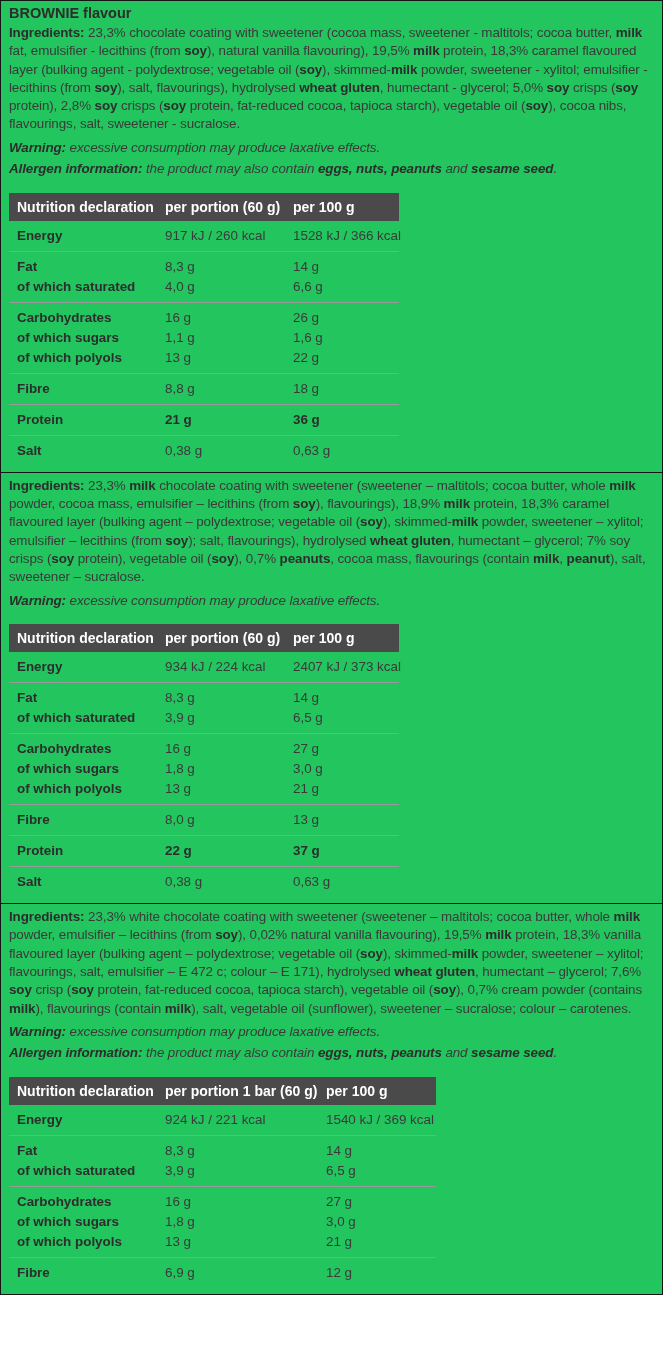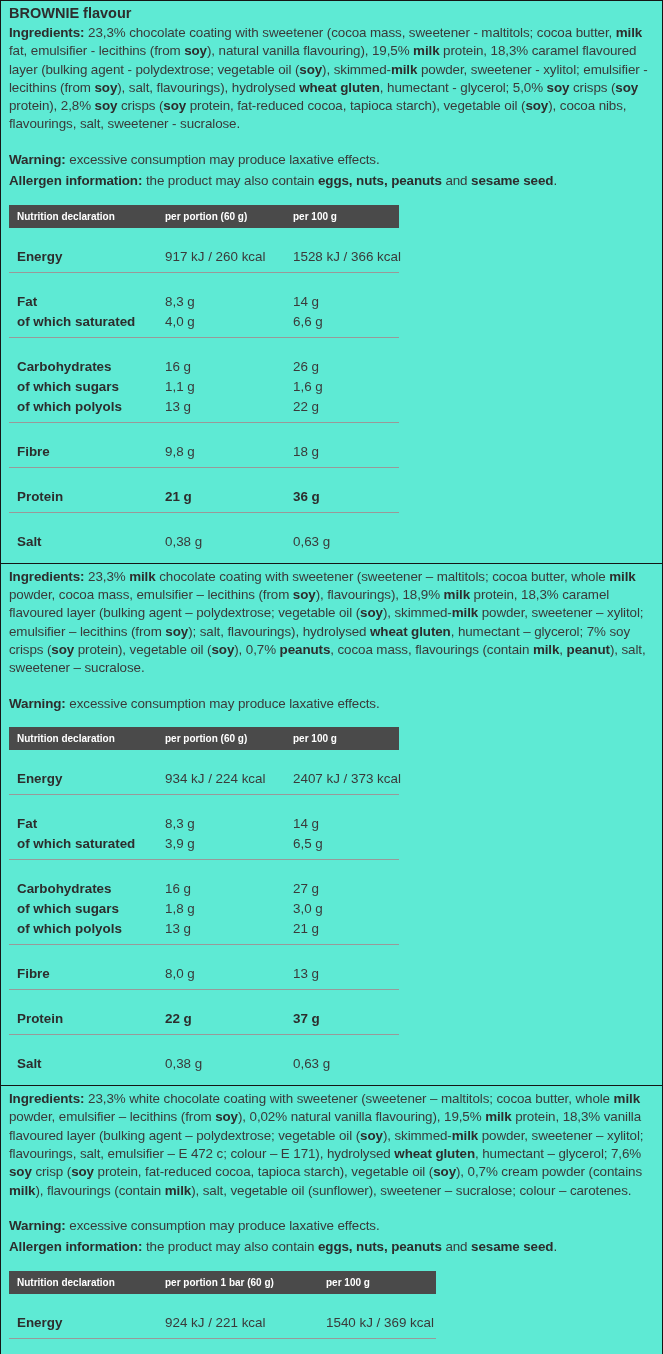--- a/index.html
+++ b/index.html
@@ -8,68 +8,68 @@
     width: 663px;
     font-family: "Liberation Sans", "DejaVu Sans", sans-serif;
     font-size: 13.4px;
     color: #3a3a3a;
     -webkit-font-smoothing: antialiased;
   }
   #page { width: 663px; }
   .flavour-section {
     border: 1px solid #151515;
     padding: 3px 8px 0 8px;
-    background: #5eead4;
+    background: #22c55e;
   }
   .flavour-section + .flavour-section { margin-top: -1px; }
   .title {
     margin: 0;
     font-size: 14.5px;
     font-weight: bold;
     color: #2d2d2d;
     line-height: 19px;
   }
   .ingredients {
     margin: 1px 0 0 0;
     line-height: 18.3px;
     letter-spacing: -0.1px;
   }
-  .notices { margin-top: 15px; }
+  .notices { margin-top: 3px; font-style: italic; }
   .notices p { margin: 0; line-height: 21.5px; letter-spacing: -0.1px; }
   b { color: #2d2d2d; }
   table.nutrition {
     border-collapse: collapse;
     table-layout: fixed;
     width: 390px;
     margin: 13px 0 6px 0;
   }
   table.nutrition.wide { width: 427px; }
   table.nutrition col.c1 { width: 148px; }
   table.nutrition col.c2 { width: 128px; }
   table.nutrition col.c3 { width: 114px; }
   table.nutrition.wide col.c2 { width: 161px; }
   table.nutrition.wide col.c3 { width: 118px; }
   table.nutrition thead th {
     background: #4a4a4a;
     color: #ffffff;
-    font-size: 10px;
+    font-size: 14px;
     font-weight: bold;
     text-align: left;
     padding: 6px 4px 6px 8px;
     white-space: nowrap;
   }
   table.nutrition tbody { border-top: 1px solid #999999; }
   table.nutrition tbody:first-of-type { border-top: none; }
   table.nutrition td {
     padding: 1px 4px 1px 8px;
     line-height: 18px;
     vertical-align: top;
     white-space: nowrap;
   }
-  table.nutrition tbody tr:first-child td { padding-top: 20px; }
+  table.nutrition tbody tr:first-child td { padding-top: 6px; }
   table.nutrition tbody tr:last-child td { padding-bottom: 6px; }
   td.b { font-weight: bold; color: #2d2d2d; }
 </style>
 </head>
 <body>
 
 <div id="page">
   <section class="flavour-section">
     <h2 class="title">BROWNIE flavour</h2>
     <p class="ingredients"><b>Ingredients: </b>23,3% chocolate coating with sweetener (cocoa mass, sweetener - maltitols; cocoa butter, <b>milk</b> fat, emulsifier - lecithins (from <b>soy</b>), natural vanilla flavouring), 19,5% <b>milk</b> protein, 18,3% caramel flavoured layer (bulking agent - polydextrose; vegetable oil (<b>soy</b>), skimmed-<b>milk</b> powder, sweetener - xylitol; emulsifier - lecithins (from <b>soy</b>), salt, flavourings), hydrolysed <b>wheat gluten</b>, humectant - glycerol; 5,0% <b>soy</b> crisps (<b>soy</b> protein), 2,8% <b>soy</b> crisps (<b>soy</b> protein, fat-reduced cocoa, tapioca starch), vegetable oil (<b>soy</b>), cocoa nibs, flavourings, salt, sweetener - sucralose.</p>
@@ -122,21 +122,21 @@
           </tr>
           <tr>
             <td class="b">of which polyols</td>
             <td>13 g</td>
             <td>22 g</td>
           </tr>
         </tbody>
         <tbody>
           <tr>
             <td class="b">Fibre</td>
-            <td>9,8 g</td>
+            <td>8,8 g</td>
             <td>18 g</td>
           </tr>
         </tbody>
         <tbody>
           <tr>
             <td class="b">Protein</td>
             <td class="b">21 g</td>
             <td class="b">36 g</td>
           </tr>
         </tbody>

